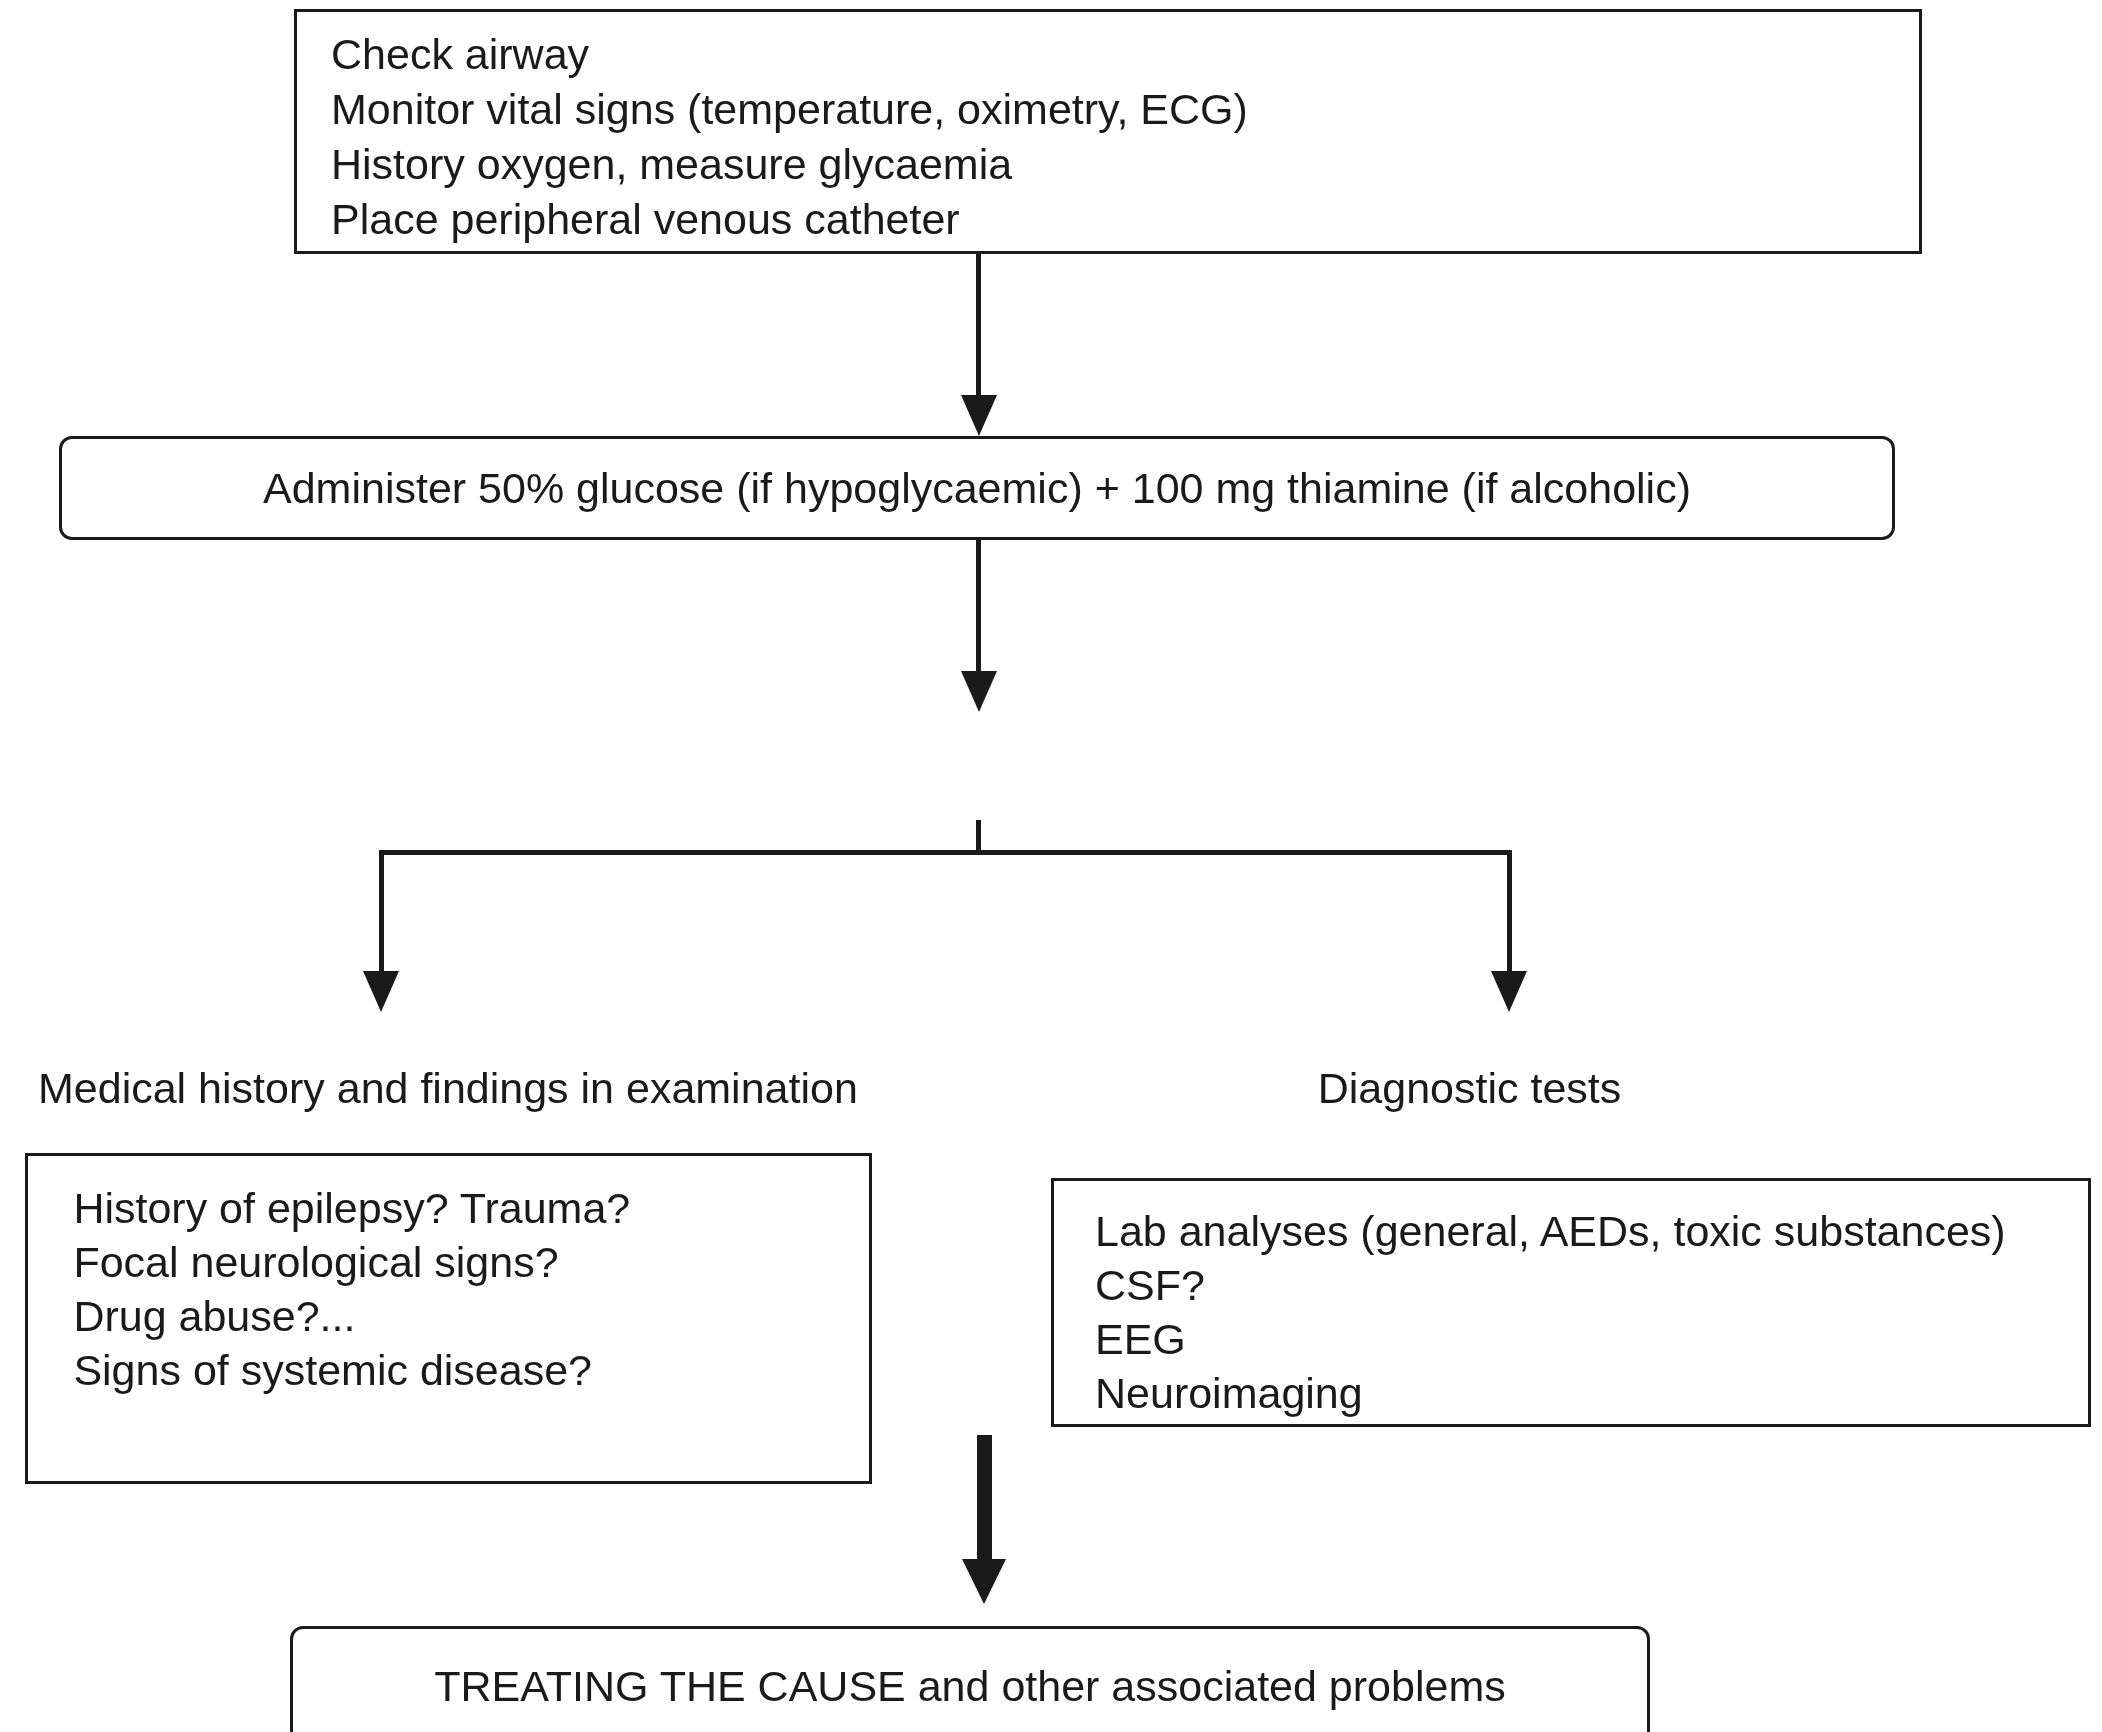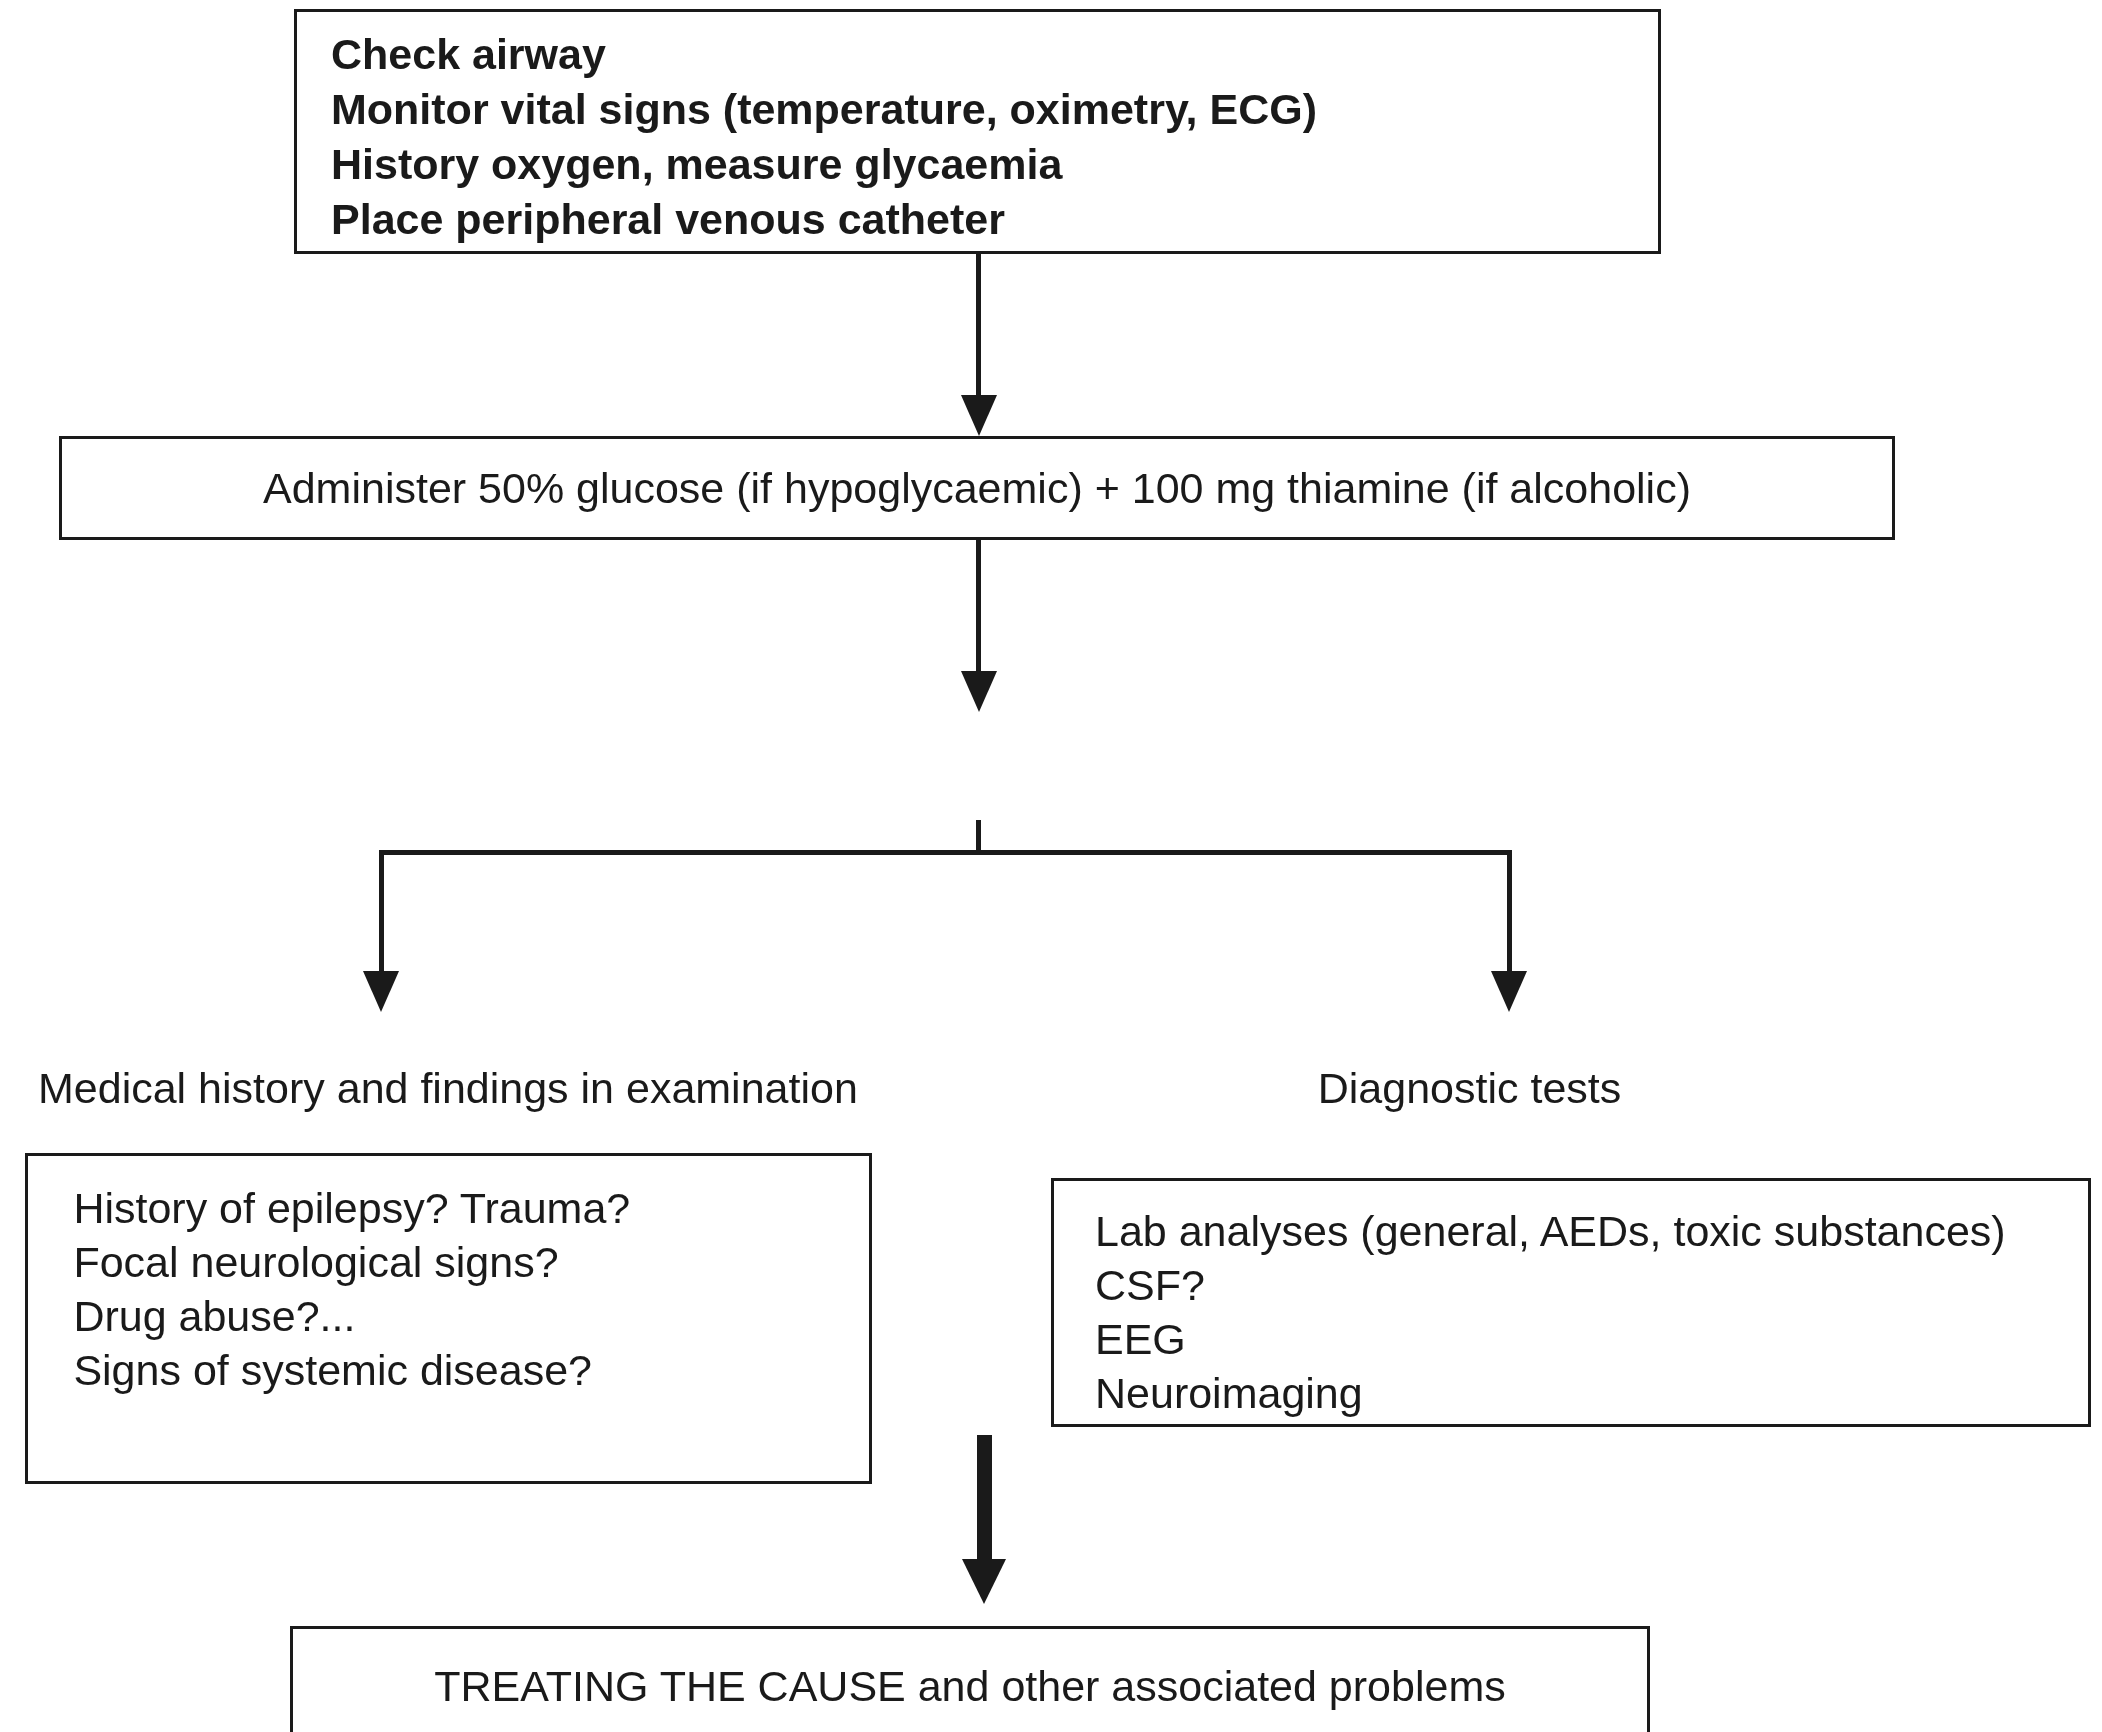--- a/index.html
+++ b/index.html
@@ -19,20 +19,21 @@
   .fbox {
     position: absolute;
     border: 3.8px solid var(--ink);
     background: var(--bg);
   }
   .fbox.center {
     display: flex;
     align-items: center;
     justify-content: center;
     text-align: center;
+    border-radius: 13px;
   }
   .textline { line-height: 55px; white-space: nowrap; }
 
   .stem { position: absolute; background: var(--ink); }
 
   .arrowhead {
     position: absolute;
     width: 0; height: 0;
     border-left: 18px solid transparent;
     border-right: 18px solid transparent;
@@ -44,21 +45,21 @@
     border-top-width: 45px;
   }
 
   .branch-label { position: absolute; white-space: nowrap; }
 </style>
 </head>
 <body>
 
 <div class="canvas">
 
-  <div class="fbox" style="left:294px; top:9.4px; width:1367px; height:245px; padding:15px 19px 0 34px;font-weight:bold;">
+  <div class="fbox" style="left:294px; top:9.4px; width:1628px; height:245px; padding:15px 19px 0 34px;">
     <div class="textline">Check airway</div>
     <div class="textline">Monitor vital signs (temperature, oximetry, ECG)</div>
     <div class="textline">History oxygen, measure glycaemia</div>
     <div class="textline">Place peripheral venous catheter</div>
   </div>
 
   <div class="stem" style="left:976px; top:254px; width:4.7px; height:143px;"></div>
   <div class="arrowhead" style="left:961px; top:395px;"></div>
 
   <div class="fbox center" style="left:59px; top:436px; width:1836px; height:104px;">

